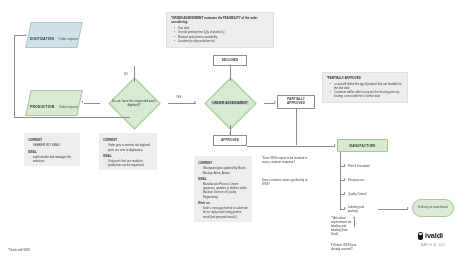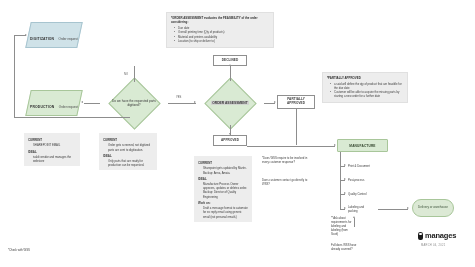--- a/index.html
+++ b/index.html
@@ -236,17 +236,17 @@
   </div>
 
   <div class="abs plain" style="left:262px;top:156px;width:52px;">*Does WSS require to be involved in every customer response?</div>
   <div class="abs plain" style="left:262px;top:178px;width:52px;">Does customer contact go directly to WSS?</div>
   <div class="abs plain" style="left:331px;top:216px;width:22px;">**Ask about requirements for labeling and labeling (from Scott)</div>
   <div class="abs plain" style="left:331px;top:243px;width:28px;">Full does WSS have already covered?</div>
   <div class="footnote" style="left:8px;top:248px;">*Check with WSS</div>
 
   <div class="logo" style="left:418px;top:232px;">
     <span class="mark"></span>
-    <span class="wm">manages</span>
+    <span class="wm">ivaldi</span>
   </div>
   <div class="logo-date" style="left:421px;top:244px;">MARCH 04, 2021</div>
 
 </div>
 
 </body></html>

